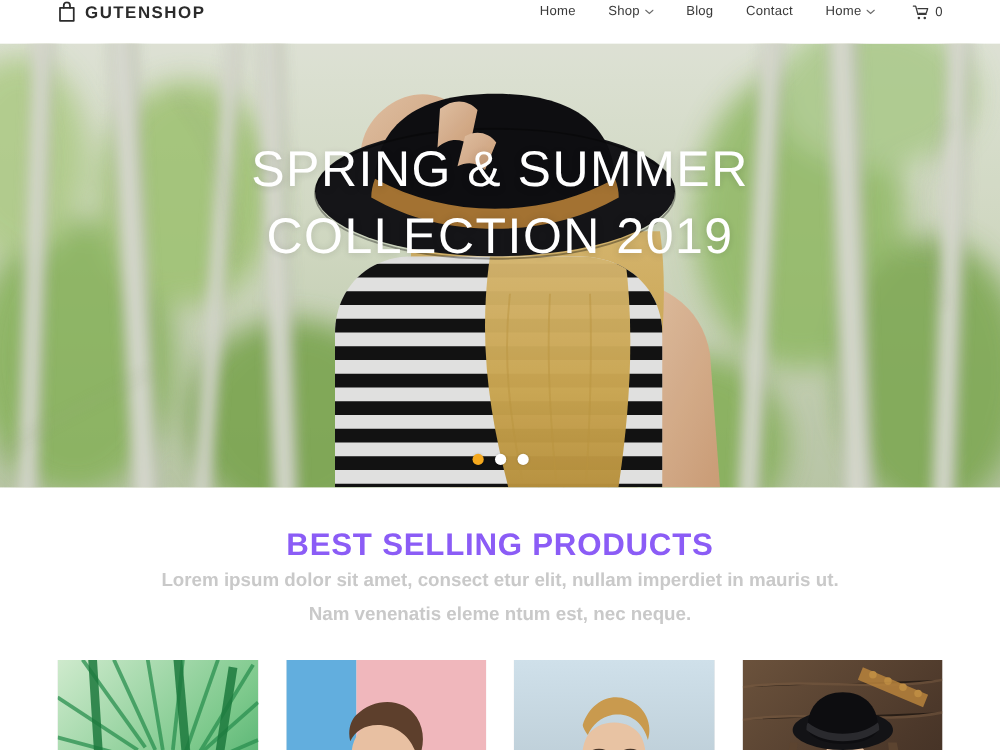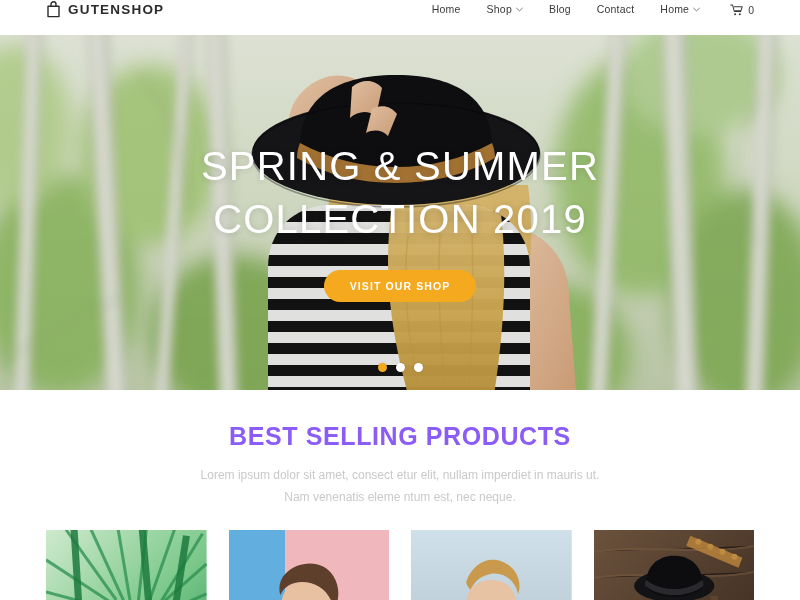--- a/index.html
+++ b/index.html
@@ -90,21 +90,21 @@
     height: 100%;
     display: block;
   }
   .hero-inner {
     position: absolute;
     inset: 0;
     display: flex;
     flex-direction: column;
     align-items: center;
     justify-content: flex-start;
-    padding-top: 105px;
+    padding-top: 75px;
     z-index: 4;
   }
   .hero-title {
     color: #ffffff;
     font-size: 40px;
     line-height: 1.32;
     font-weight: 400;
     letter-spacing: 1.2px;
     text-align: center;
     max-width: 620px;
@@ -149,25 +149,24 @@
     text-align: center;
   }
   .section-title {
     font-size: 25px;
     font-weight: 700;
     color: #8b5cf6;
     letter-spacing: .6px;
     line-height: 1.1;
   }
   .section-sub {
-    margin-top: 13px;
-    font-size: 12px;
+    font-size: 15px;
     line-height: 1.85;
     color: #c9c9c9;
-    font-weight: 400;
+    font-weight: 700;
   }
   .section-sub span { display: block; }
 
   .product-grid {
     margin-top: 22px;
     padding: 0 46px;
     display: grid;
     grid-template-columns: repeat(4, 1fr);
     gap: 22px;
   }
@@ -349,21 +348,20 @@
     </g>
 
     <rect width="800" height="355" fill="#000" opacity=".07"></rect>
   </svg>
 
   <div class="hero-inner">
     <h1 class="hero-title">
       <span>SPRING &amp; SUMMER</span><br>
       <span>COLLECTION 2019</span>
     </h1>
-    <button class="hero-cta">VISIT OUR SHOP</button>
   </div>
 
   <div class="hero-dots">
     <span class="dot active"></span>
     <span class="dot"></span>
     <span class="dot"></span>
   </div>
 </section>
 
 <section class="products-section">

